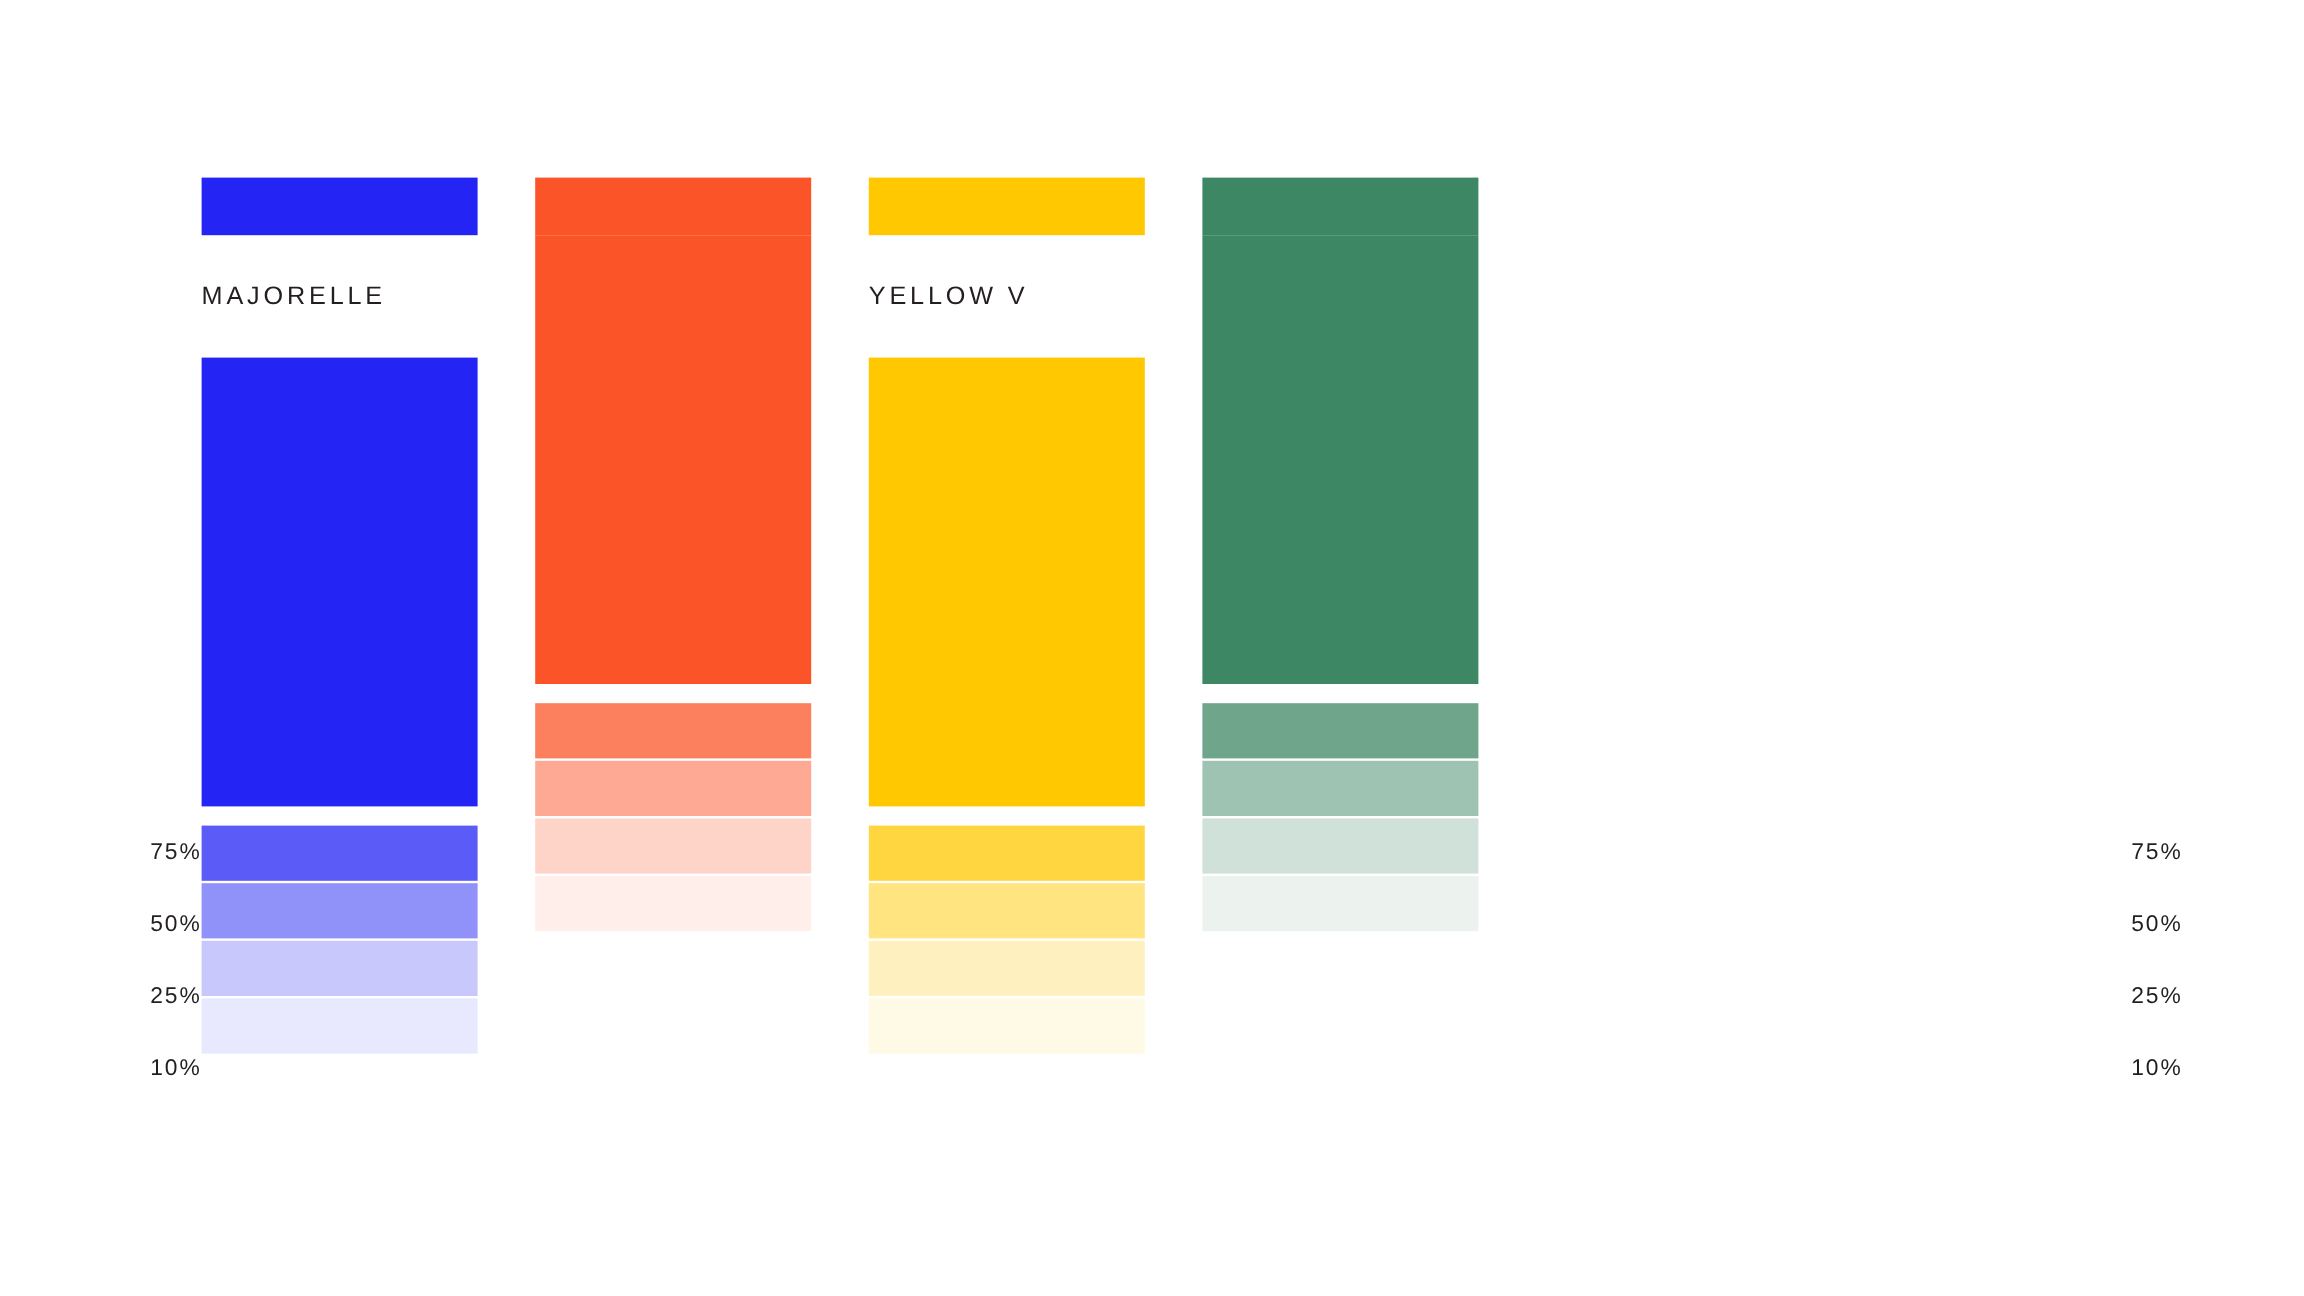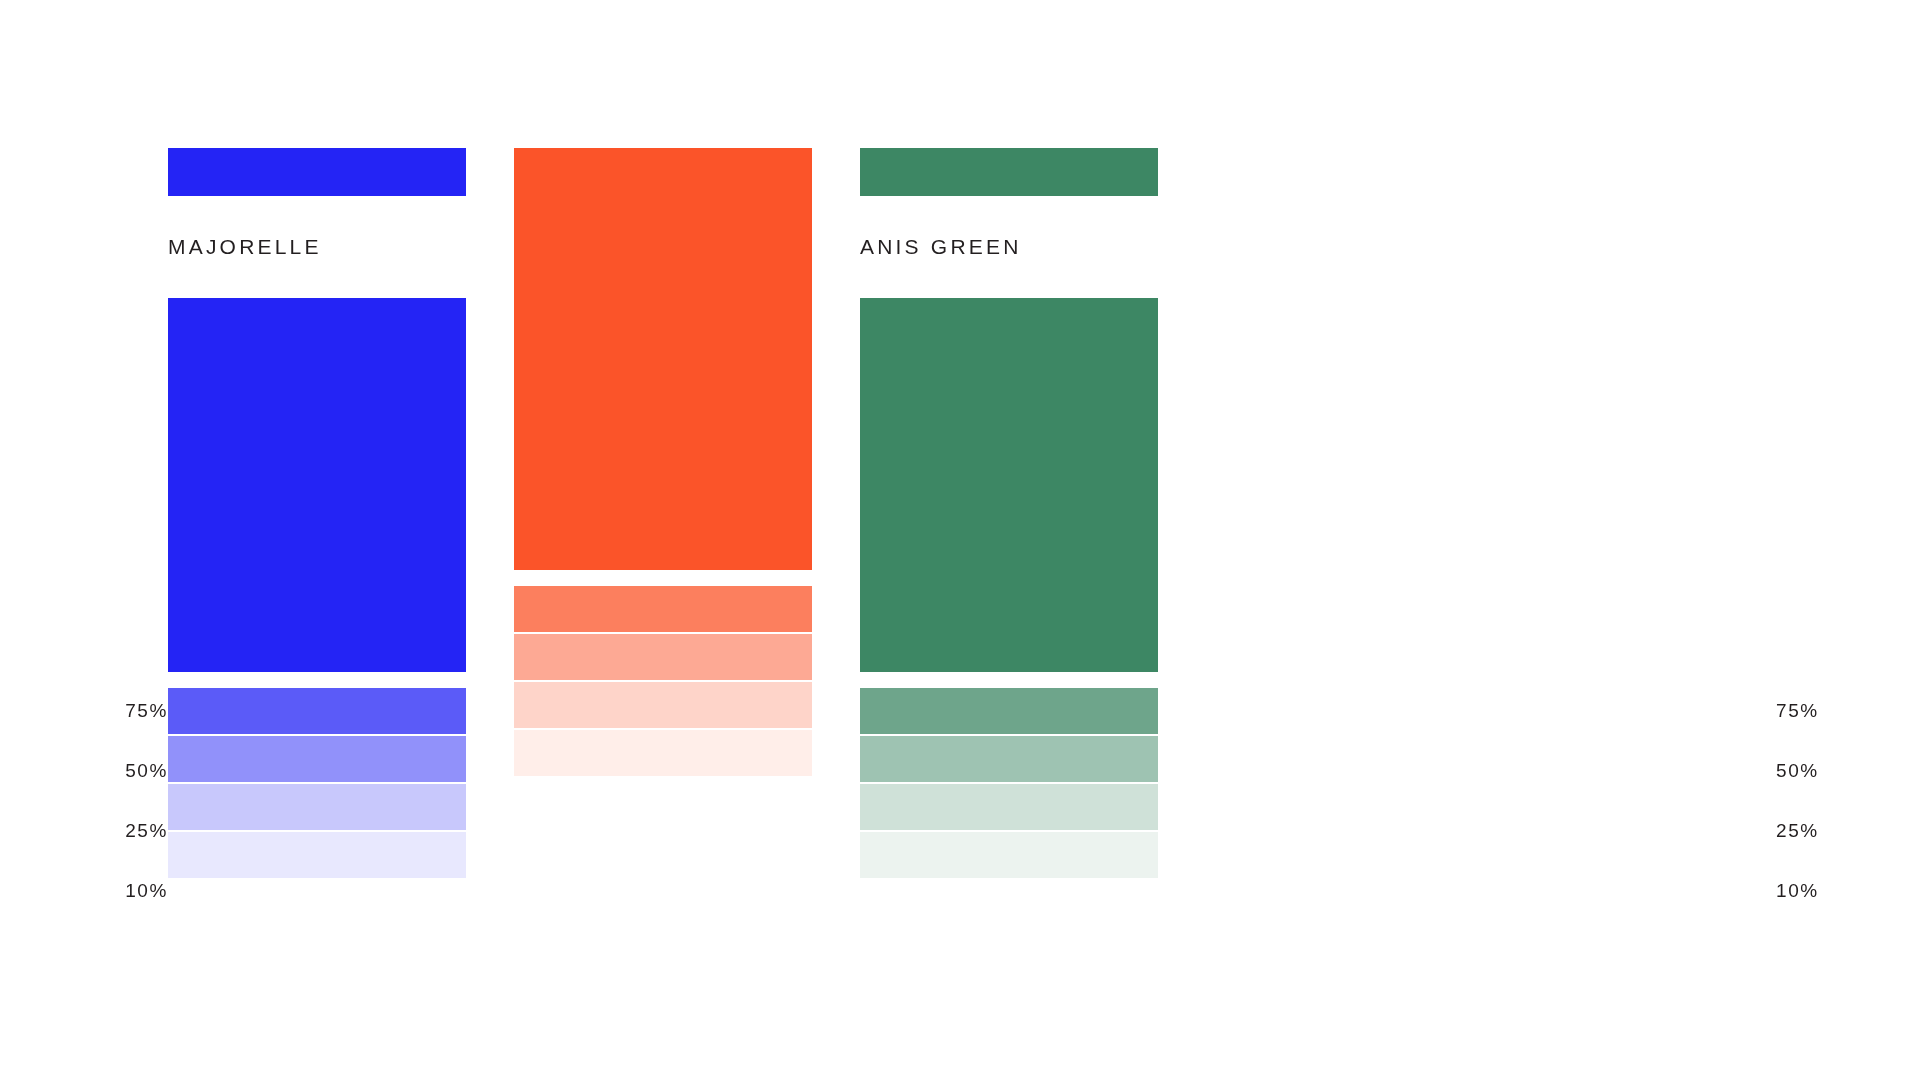--- a/index.html
+++ b/index.html
@@ -30,21 +30,21 @@
     position: absolute;
     left: 168px;
     top: 148px;
     width: 1584px;
     display: flex;
     flex-direction: row;
     gap: 48px;
   }
 
   .color-column {
-    width: 298px;
+    width: 230px;
     display: flex;
     flex-direction: column;
   }
 
   
   .swatch-bar {
     width: 100%;
     height: 48px;
   }
 
@@ -143,24 +143,35 @@
       <div class="tint-spacer"></div>
       <div class="tint-stack">
         <div class="tint-row" style="background-color: rgb(252, 127, 94);"></div>
         <div class="tint-row" style="background-color: rgb(253, 169, 148);"></div>
         <div class="tint-row" style="background-color: rgb(254, 212, 201);"></div>
         <div class="tint-row" style="background-color: rgb(255, 238, 233);"></div>
       </div>
     </div>
 
 
+    <div class="color-column">
+      <div class="swatch-bar" style="background-color: rgb(255, 200, 0);"></div>
+      <div class="swatch-name">YELLOW V</div>
+      <div class="swatch-main" style="background-color: rgb(255, 200, 0);"></div>
+      <div class="tint-spacer"></div>
+      <div class="tint-stack">
+        <div class="tint-row" style="background-color: rgb(255, 214, 64);"></div>
+        <div class="tint-row" style="background-color: rgb(255, 228, 128);"></div>
+        <div class="tint-row" style="background-color: rgb(255, 241, 191);"></div>
+        <div class="tint-row" style="background-color: rgb(255, 250, 229);"></div>
+      </div>
+    </div>
 
     <div class="color-column">
       <div class="swatch-bar" style="background-color: rgb(61, 135, 100);"></div>
-      <div class="swatch-name">ANIS GREEN</div>
       <div class="swatch-main" style="background-color: rgb(61, 135, 100);"></div>
       <div class="tint-spacer"></div>
       <div class="tint-stack">
         <div class="tint-row" style="background-color: rgb(110, 165, 139);"></div>
         <div class="tint-row" style="background-color: rgb(158, 195, 178);"></div>
         <div class="tint-row" style="background-color: rgb(207, 225, 216);"></div>
         <div class="tint-row" style="background-color: rgb(236, 243, 239);"></div>
       </div>
     </div>
 

